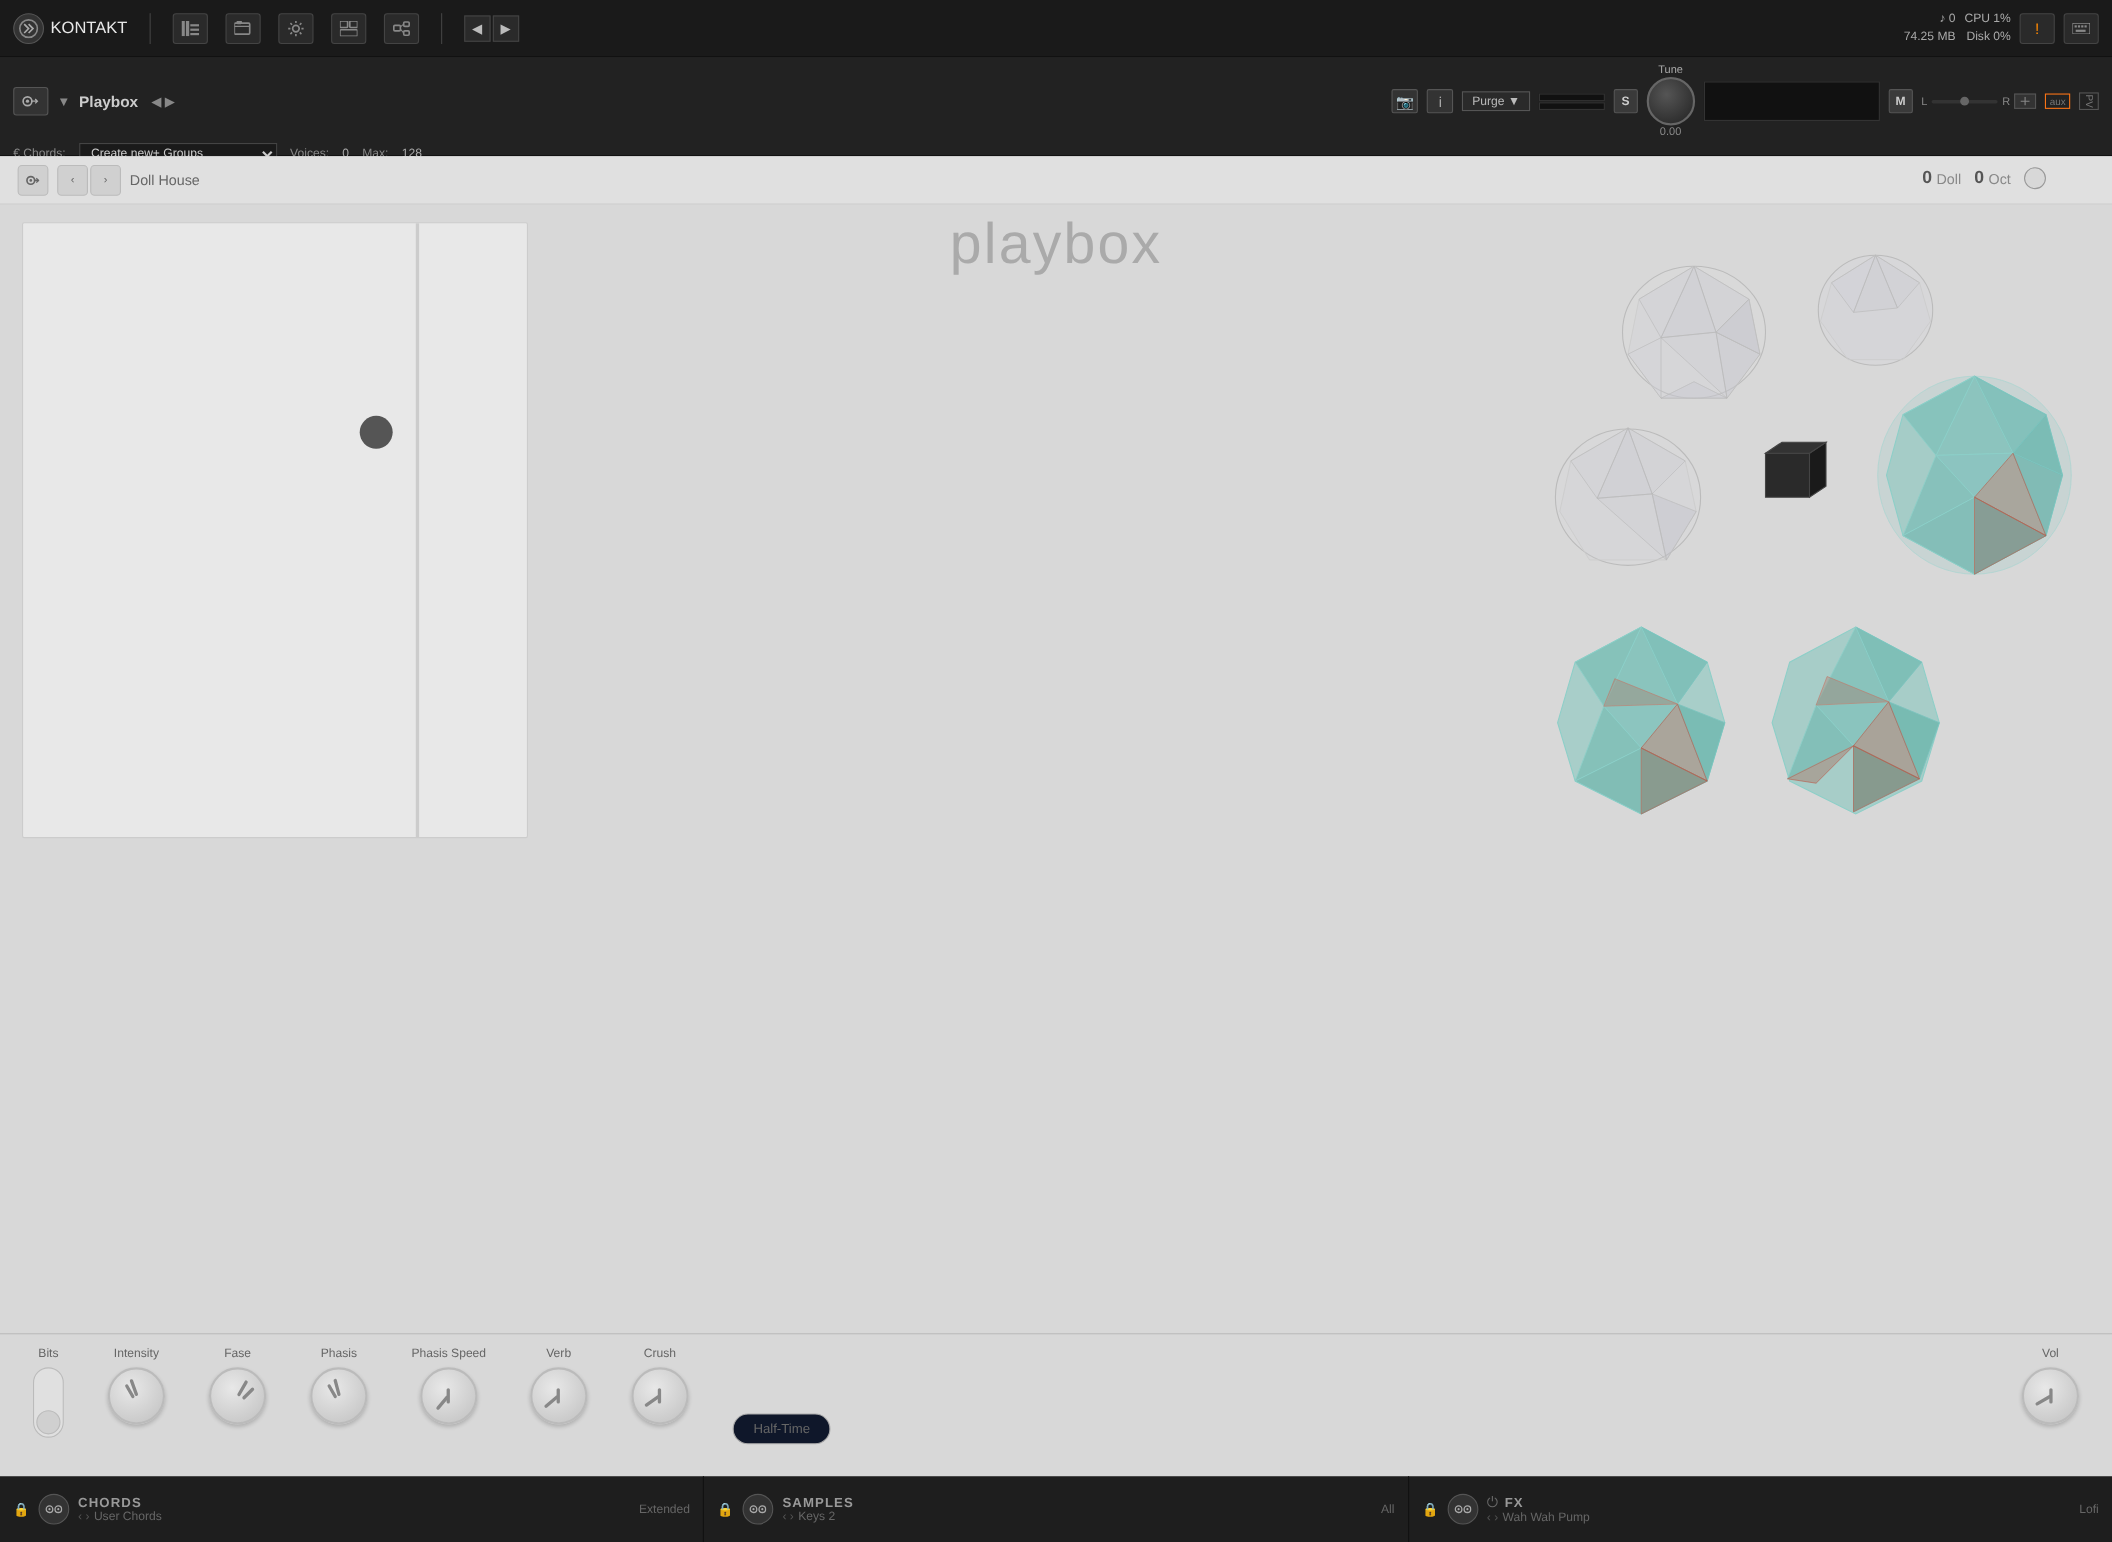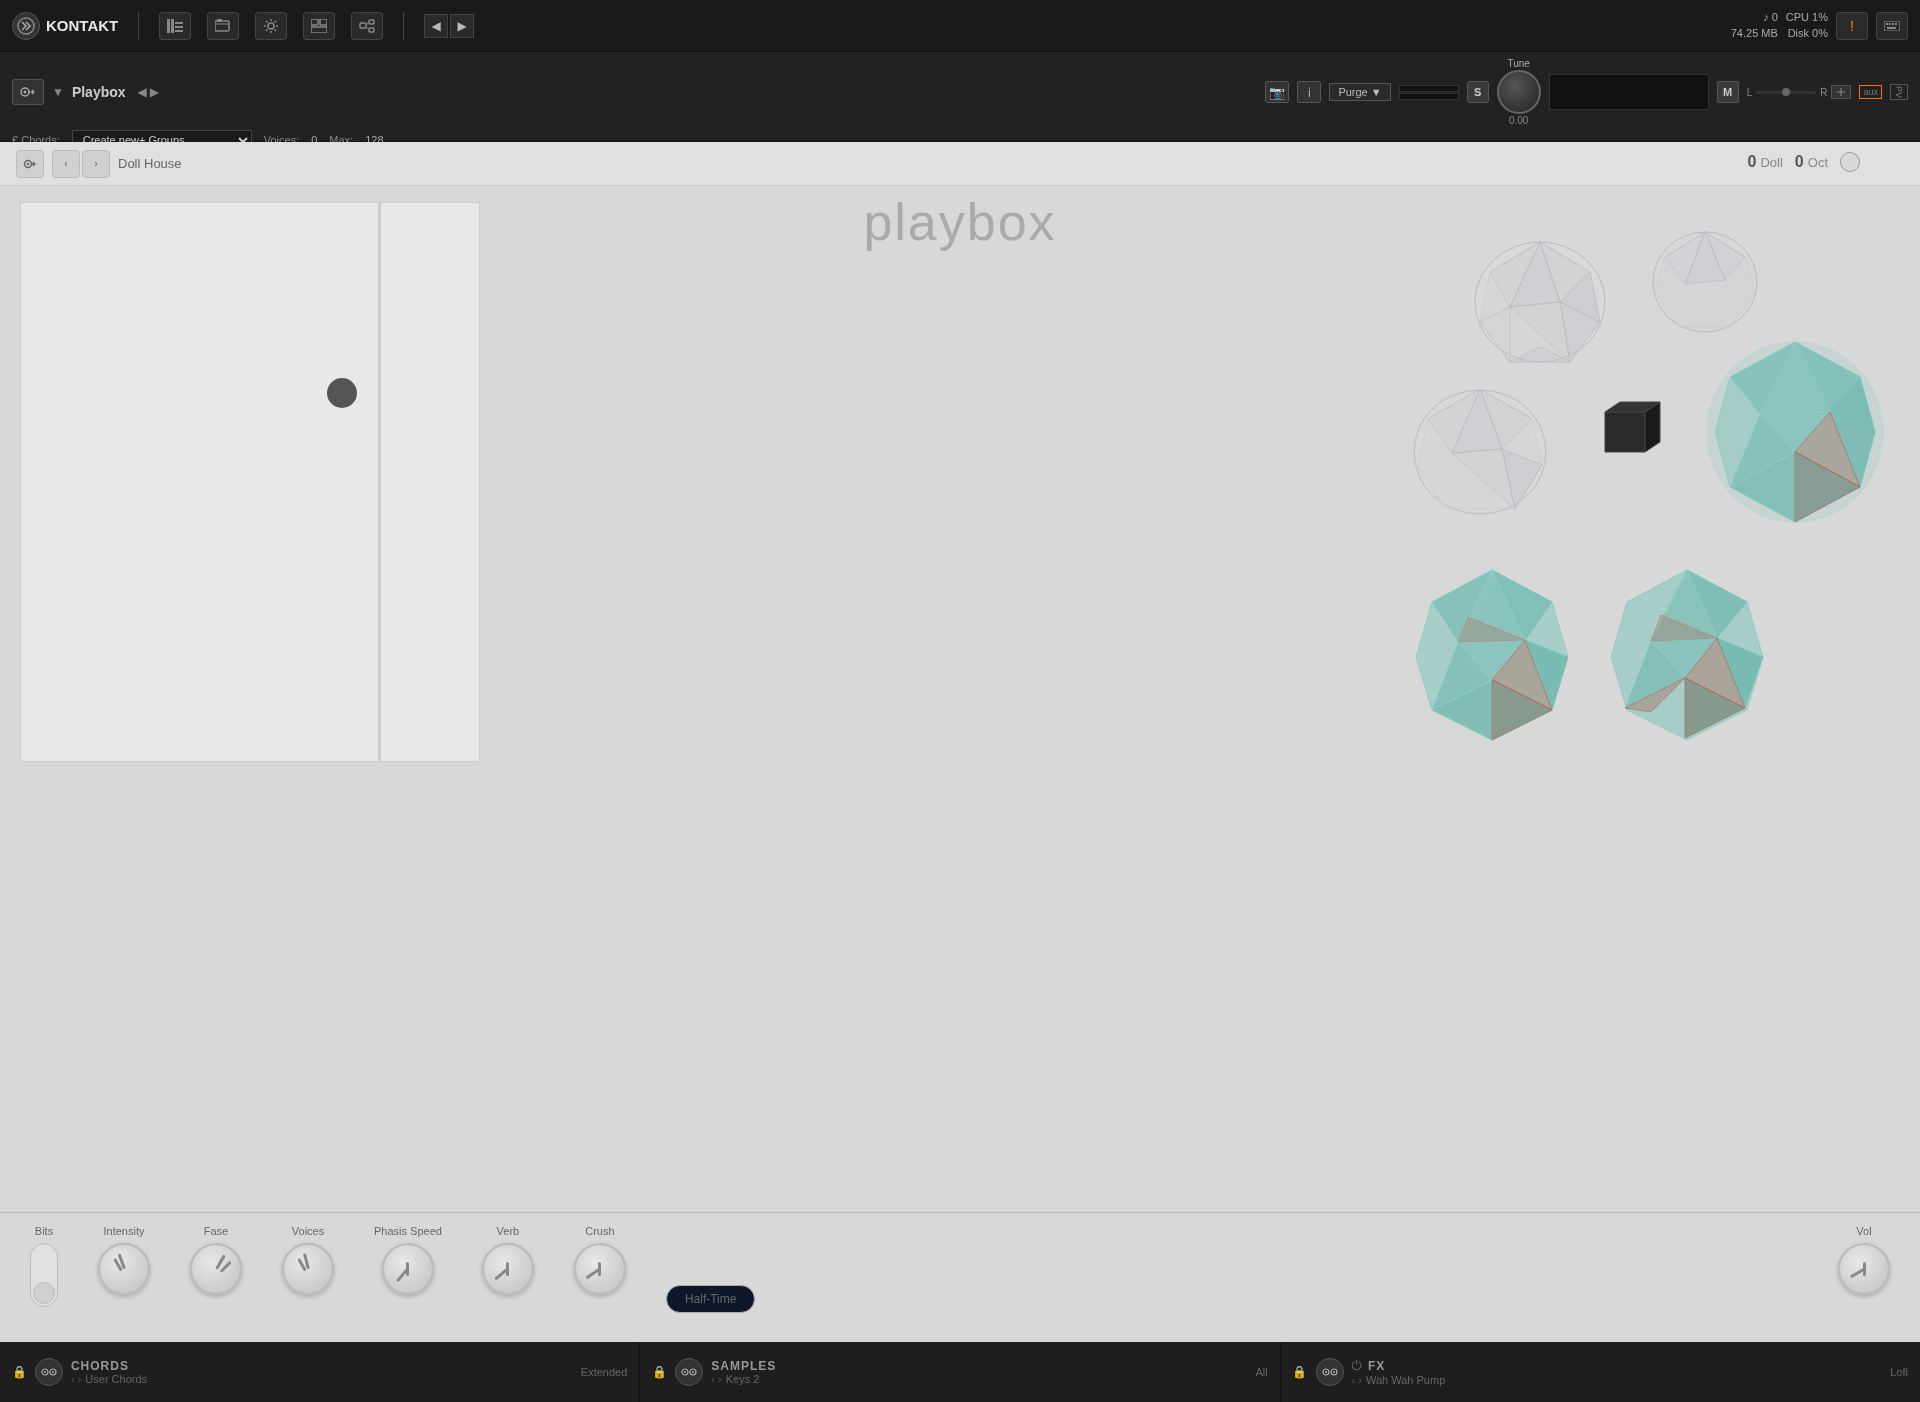--- a/index.html
+++ b/index.html
@@ -23,21 +23,21 @@
       gap: 16px;
       border-bottom: 1px solid #111;
       flex-shrink: 0;
     }
     .brand-logo {
       display: flex;
       align-items: center;
       gap: 6px;
       color: #e8e8e8;
       font-size: 15px;
-      font-weight: bold;
+      font-weight: normal;
     }
     .brand-logo-icon {
       width: 28px;
       height: 28px;
       border-radius: 50%;
       background: #333;
       border: 1px solid #555;
       display: flex;
       align-items: center;
       justify-content: center;
@@ -863,21 +863,21 @@
       </div>
 
       <div class="knob-group">
         <span class="knob-label">Fase</span>
         <div class="knob knob-right">
           <div style="position:absolute;width:3px;height:16px;background:#888;border-radius:2px;top:8px;transform:rotate(30deg);transform-origin:bottom center;"></div>
         </div>
       </div>
 
       <div class="knob-group">
-        <span class="knob-label">Voices</span>
+        <span class="knob-label">Phasis</span>
         <div class="knob knob-down">
           <div style="position:absolute;width:3px;height:16px;background:#888;border-radius:2px;top:8px;transform:rotate(-15deg);transform-origin:bottom center;"></div>
         </div>
       </div>
 
       <div class="knob-group">
         <span class="knob-label">Phasis Speed</span>
         <div class="knob">
           <div style="position:absolute;width:3px;height:16px;background:#888;border-radius:2px;top:8px;transform:rotate(-140deg);transform-origin:bottom center;"></div>
         </div>

